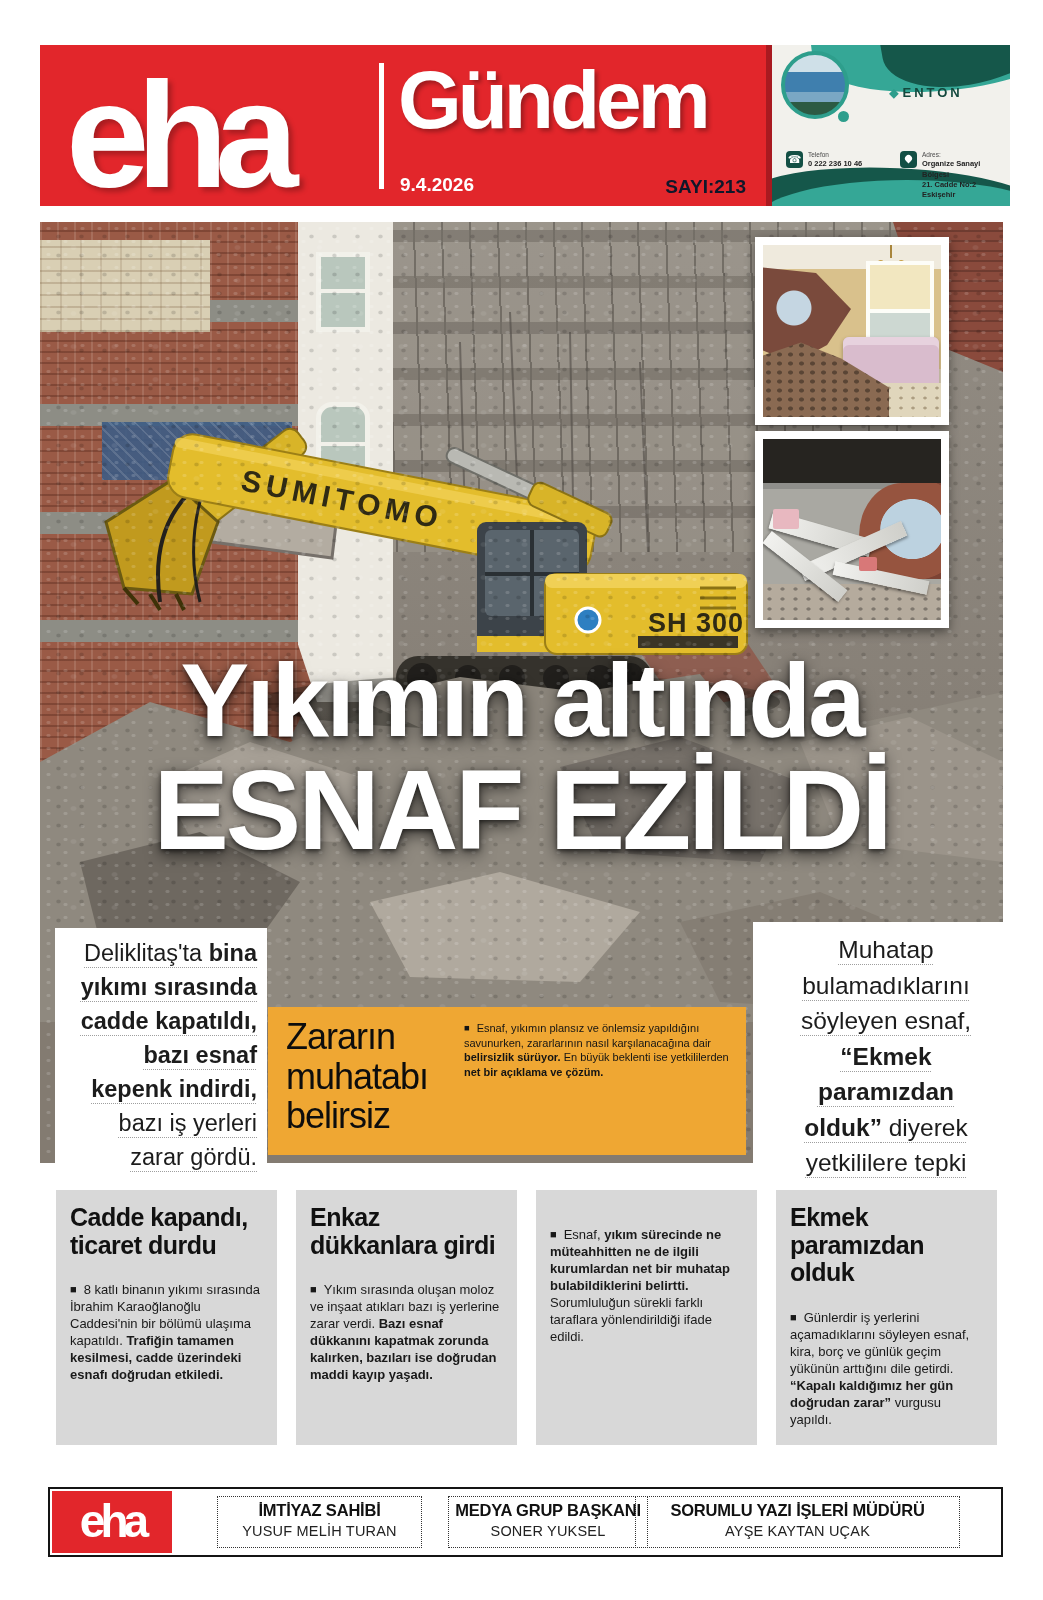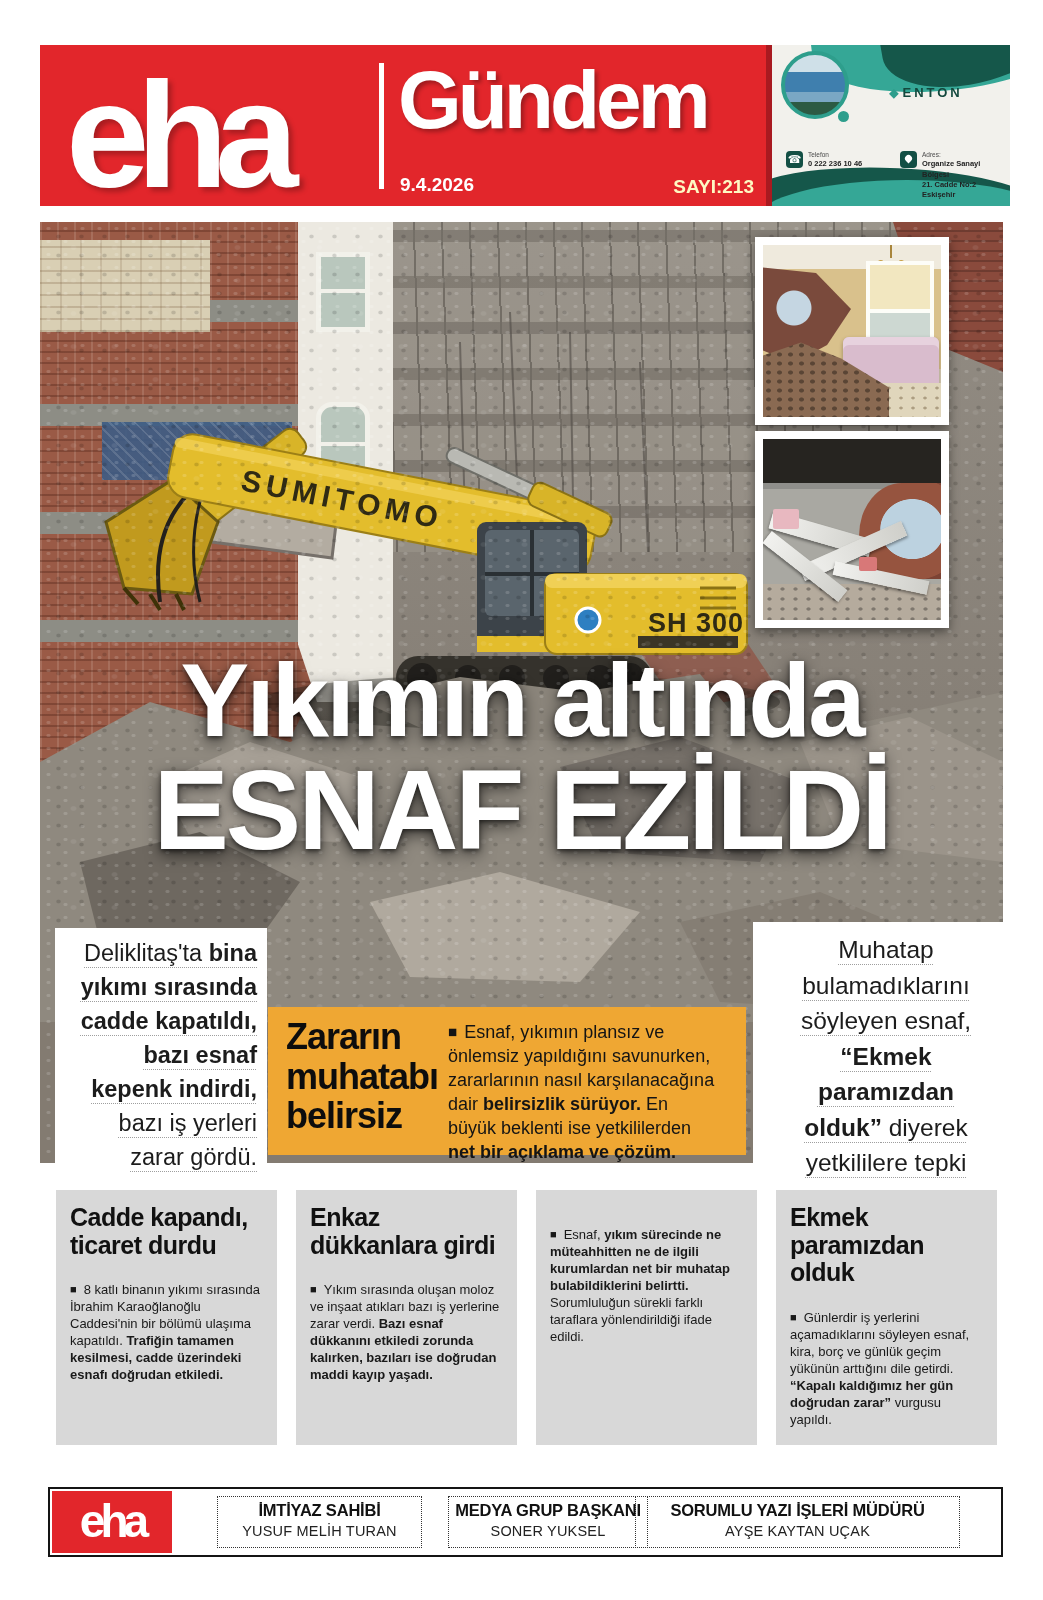--- a/index.html
+++ b/index.html
@@ -8,21 +8,21 @@
 
   
   .masthead{position:absolute;left:40px;top:45px;width:726px;height:161px;background:#e2262b;
             border-right:14px solid #a81a20;}
   .eha-logo{position:absolute;left:26px;bottom:-4px;font-size:150px;font-weight:700;color:#fff;
             letter-spacing:-13px;line-height:1;text-shadow:4px 4px 5px rgba(0,0,0,.25);}
   .mast-divider{position:absolute;left:339px;top:18px;width:5px;height:126px;background:#fff;}
   .gundem{position:absolute;left:358px;top:14px;font-size:82px;font-weight:700;color:#fff;
           letter-spacing:-4px;line-height:1;text-shadow:3px 3px 4px rgba(0,0,0,.3);}
   .mast-date{position:absolute;left:360px;bottom:10px;font-size:19px;font-weight:700;color:#fff;}
-  .mast-issue{position:absolute;right:12px;bottom:8px;font-size:19px;font-weight:700;color:#fef9c3;}
+  .mast-issue{position:absolute;right:20px;bottom:8px;font-size:19px;font-weight:700;color:#0f172a;}
 
   
   .ad{position:absolute;left:772px;top:45px;width:238px;height:161px;background:#f2f1ec;overflow:hidden;}
   .ad-wave-top{position:absolute;top:-46px;left:40px;width:260px;height:92px;background:#35a796;
                border-radius:0 0 45% 55%;transform:rotate(-7deg);}
   .ad-wave-top2{position:absolute;top:-58px;right:-60px;width:190px;height:96px;background:#15574a;
                 border-radius:0 0 60% 45%;transform:rotate(-10deg);}
   .ad-wave-bot{position:absolute;bottom:-40px;left:-30px;width:310px;height:78px;background:#15574a;
                border-radius:55% 45% 0 0;transform:rotate(4deg);}
   .ad-wave-bot2{position:absolute;bottom:-52px;left:-15px;width:300px;height:78px;background:#35a796;
@@ -120,23 +120,23 @@
   .deck{position:absolute;background:#fff;font-size:23.5px;line-height:1.45;color:#1c1c1c;}
   .deck span{text-decoration:underline;text-decoration-style:dotted;text-decoration-thickness:1px;
              text-decoration-color:rgba(40,40,40,.45);text-underline-offset:6px;}
   .deck-left{left:55px;top:928px;width:212px;height:237px;padding:8px 10px 8px 8px;text-align:right;
              box-sizing:border-box;}
   .deck-right{left:753px;top:922px;width:250px;height:243px;padding:10px 8px 8px 24px;text-align:center;
               box-sizing:border-box;font-size:24.5px;}
   .b{font-weight:700;}
 
   .ybox{position:absolute;left:268px;top:1007px;width:478px;height:148px;background:#efa733;}
-  .ybox-title{position:absolute;left:18px;top:10px;font-size:36px;font-weight:700;line-height:1.1;
+  .ybox-title{position:absolute;left:18px;top:10px;font-size:36px;font-weight:400;line-height:1.1;
               letter-spacing:-1px;color:#0d0d0d;}
-  .ybox-body{position:absolute;left:180px;top:14px;width:268px;font-size:18px;line-height:1.33;color:#141414;}
+  .ybox-body{position:absolute;left:196px;top:14px;width:268px;font-size:11px;line-height:1.33;color:#141414;}
   .bullet{display:inline-block;font-size:.85em;margin-right:7px;transform:translateY(-1px);}
 
   
   .col{position:absolute;top:1190px;width:221px;height:255px;background:#d8d8d8;box-sizing:border-box;
        padding:14px 14px 10px 14px;}
   .col-title{font-size:25px;font-weight:700;line-height:1.1;letter-spacing:-.5px;margin-bottom:8px;}
   .col-body{font-size:13px;line-height:1.31;color:#191919;margin-top:22px;}
 
   
   .footer{position:absolute;left:48px;top:1487px;width:955px;height:70px;border:2px solid #141414;
@@ -314,21 +314,21 @@
       <div>Cadde kapandı,</div>
         <div>ticaret durdu</div>
     </div>
     <div class="col-body"><span class="bullet">■</span><span><span>8 katlı binanın yıkımı sırasında İbrahim Karaoğlanoğlu Caddesi'nin bir bölümü ulaşıma kapatıldı. </span><span class="b">Trafiğin tamamen kesilmesi, cadde üzerindeki esnafı doğrudan etkiledi.</span></span></div>
   </div>
   <div class="col" style="left:296px;">
     <div class="col-title">
       <div>Enkaz</div>
         <div>dükkanlara girdi</div>
     </div>
-    <div class="col-body"><span class="bullet">■</span><span><span>Yıkım sırasında oluşan moloz ve inşaat atıkları bazı iş yerlerine zarar verdi. </span><span class="b">Bazı esnaf dükkanını etkiledi zorunda kalırken, bazıları ise doğrudan maddi kayıp yaşadı.</span></span></div>
+    <div class="col-body"><span class="bullet">■</span><span><span>Yıkım sırasında oluşan moloz ve inşaat atıkları bazı iş yerlerine zarar verdi. </span><span class="b">Bazı esnaf dükkanını kapatmak zorunda kalırken, bazıları ise doğrudan maddi kayıp yaşadı.</span></span></div>
   </div>
   <div class="col" style="left:536px;">
     <div class="col-body"><span class="bullet">■</span><span><span>Esnaf, </span><span class="b">yıkım sürecinde ne müteahhitten ne de ilgili kurumlardan net bir muhatap bulabildiklerini belirtti.</span><span> Sorumluluğun sürekli farklı taraflara yönlendirildiği ifade edildi.</span></span></div>
   </div>
   <div class="col" style="left:776px;">
     <div class="col-title">
       <div>Ekmek</div>
         <div>paramızdan olduk</div>
     </div>
     <div class="col-body"><span class="bullet">■</span><span><span>Günlerdir iş yerlerini açamadıklarını söyleyen esnaf, kira, borç ve günlük geçim yükünün arttığını dile getirdi. </span><span class="b">“Kapalı kaldığımız her gün doğrudan zarar”</span><span> vurgusu yapıldı.</span></span></div>

